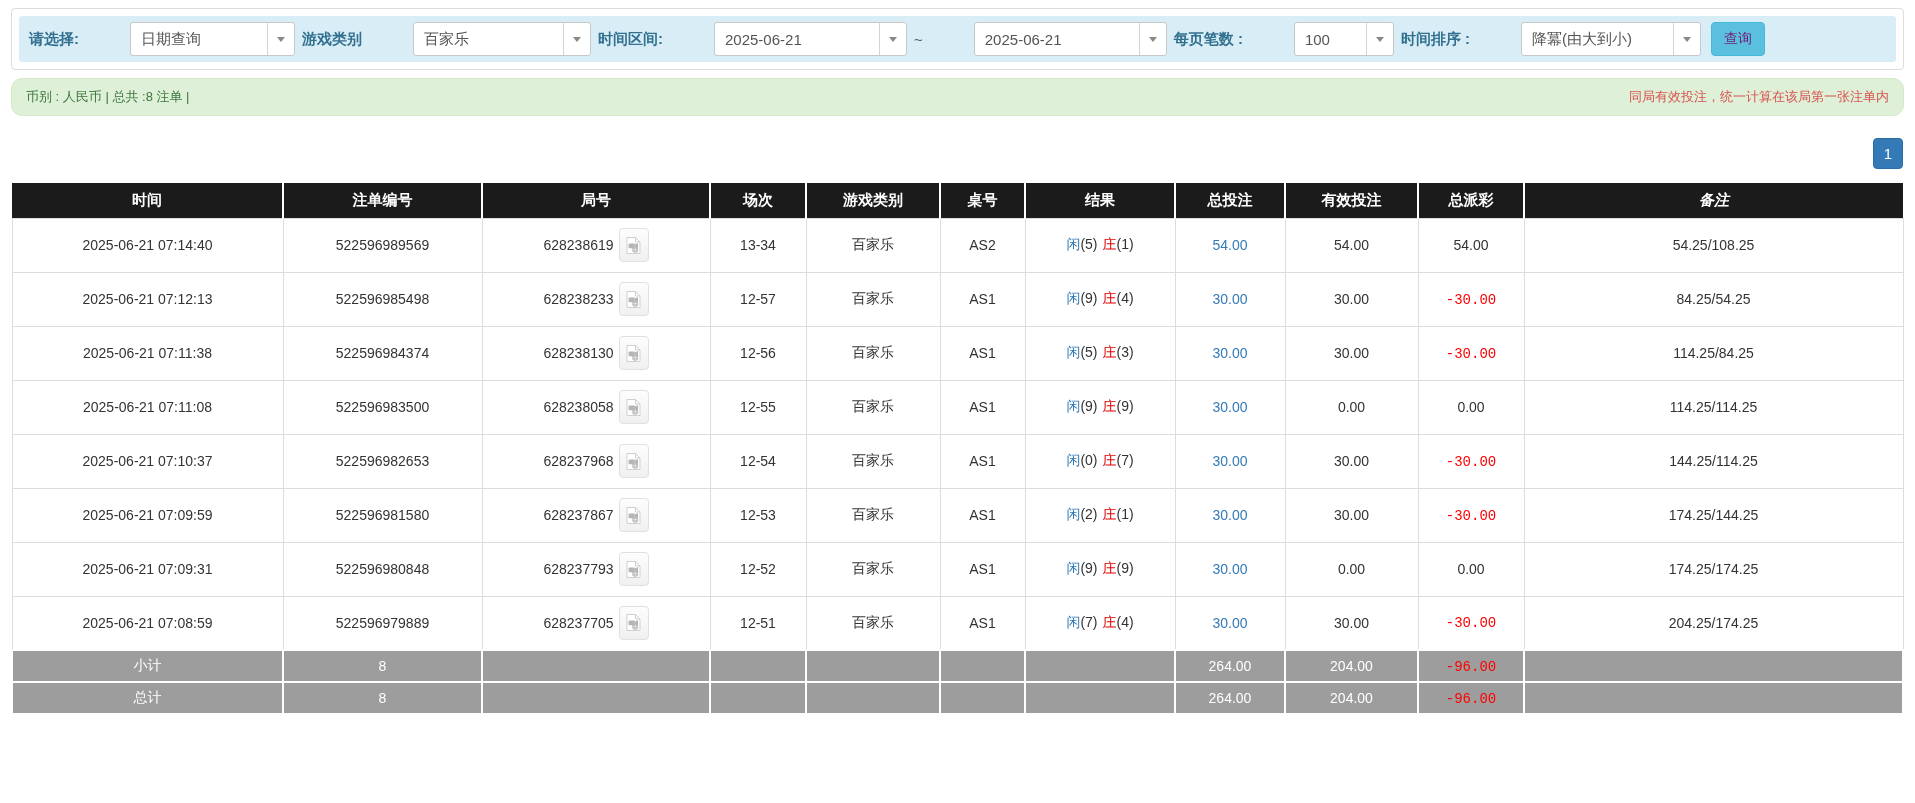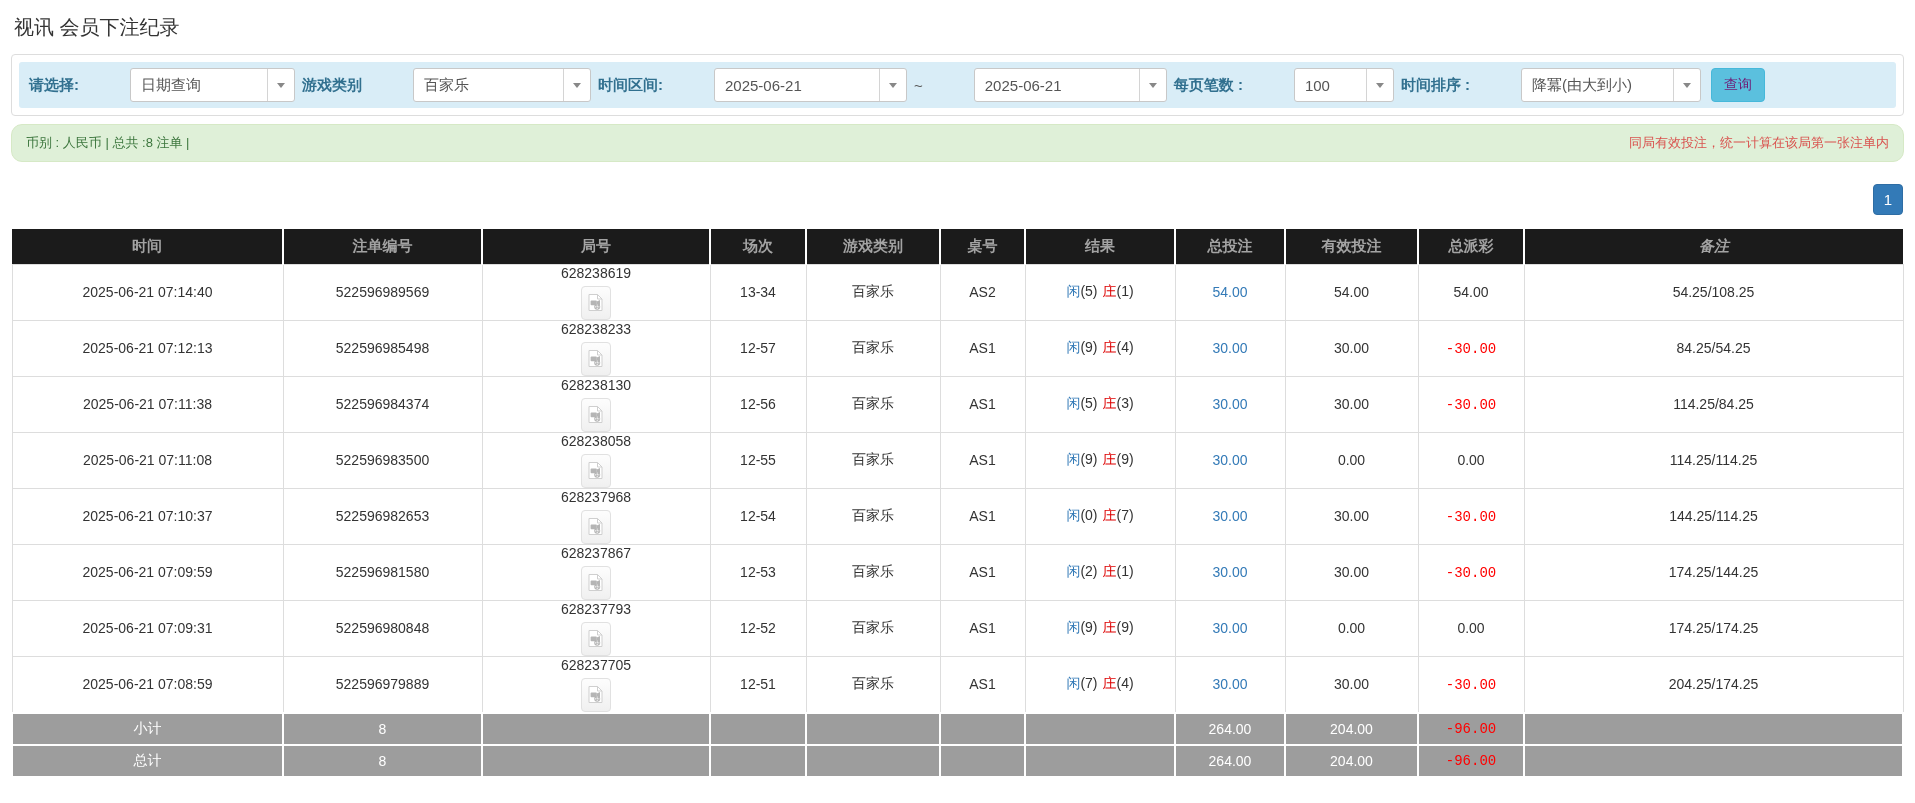--- a/index.html
+++ b/index.html
@@ -35,43 +35,42 @@
                  align-items:center;min-height:34px;}
   .alert-left{color:var(--summary-text);font-size:13px;}
   .notice{color:var(--notice-red);font-size:13px;}
 
   .pagination-row{margin-top:22px;text-align:right;height:33px;padding-right:1px;}
   .page-btn{display:inline-block;min-width:16px;padding:6px 10px;background:var(--accent-blue);
             border:1px solid #2e6da4;color:#fff;font-size:15px;border-radius:4px;
             text-align:center;cursor:pointer;}
 
   table.records{margin-top:12px;border-collapse:collapse;table-layout:fixed;width:1893px;}
-  .records thead th{background:var(--header-bg);color:#a3a3a3;font-size:15px;font-weight:bold;
+  .records thead th{background:var(--header-bg);color:#ffffff;font-size:15px;font-weight:bold;
                     height:35px;border-right:2px solid #fff;padding:0 2px;}
   .records thead th:last-child{border-right:none;font-style:italic;}
   .records tbody td{background:#fff;border:1px solid #ddd;text-align:center;font-size:14px;
                     color:#333;height:54px;padding:0 4px;}
   .records tr.summary td{background:var(--summary-row-bg);color:#fff;border:2px solid #fff;
                     height:32px;font-size:14px;}
   .bet-link{color:var(--accent-blue);cursor:pointer;text-decoration:none;}
   .player{color:var(--player-blue);}
   .banker{color:var(--banker-red);margin-left:5px;}
   .score{color:#333;}
   .neg{color:var(--negative-red);font-family:Liberation Mono, monospace;}
-  .round-wrap{display:inline-flex;align-items:center;gap:5px;vertical-align:middle;flex-direction:column;}
+  .round-wrap{display:inline-flex;align-items:center;gap:5px;vertical-align:middle;}
   .video-btn{width:30px;height:34px;background:linear-gradient(#fdfdfd,#f0f0f0);
              border:1px solid #e1e1e1;border-radius:4px;display:inline-flex;
              align-items:center;justify-content:center;cursor:pointer;}
 </style>
 </head>
 <body>
 
 <div class="page">
 
-  <h1 class="title">视讯 会员下注纪录</h1>
 
   <div class="panel">
     <div class="filter-bar">
       <span class="flabel">请选择:</span>
       <div class="select w-qtype">
         <span class="sel-text">日期查询</span>
         <span class="sel-caret"></span>
       </div>
 
       <span class="flabel">游戏类别</span>

